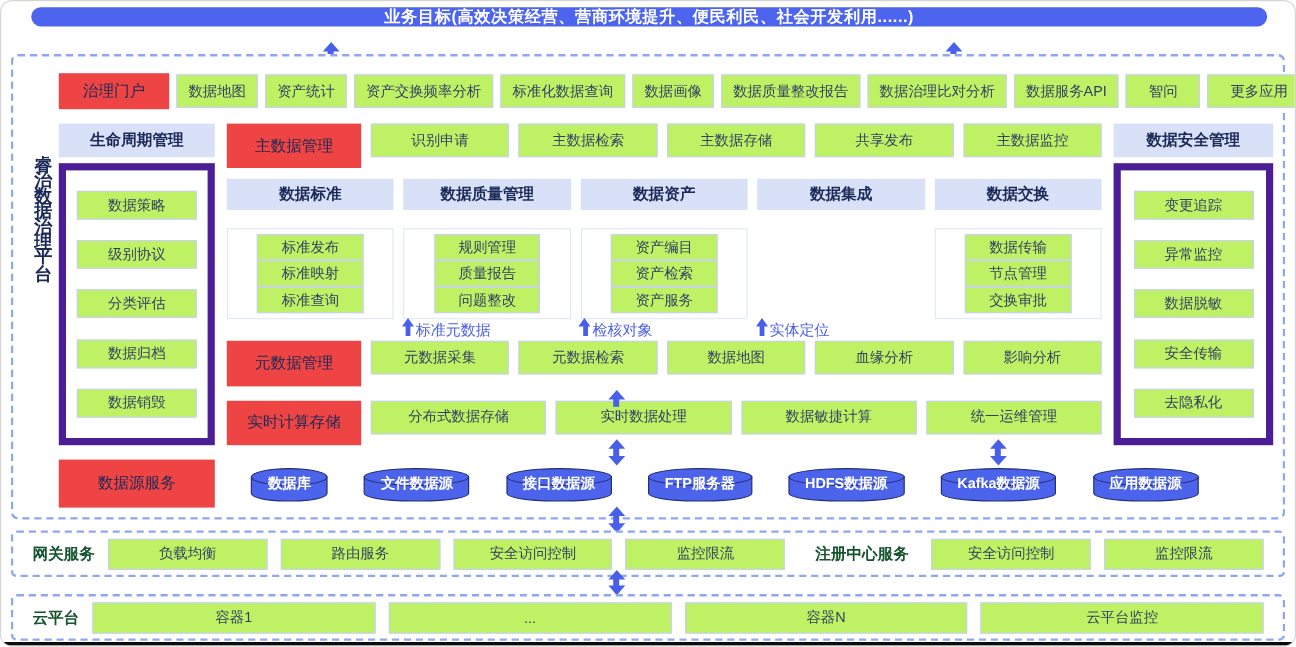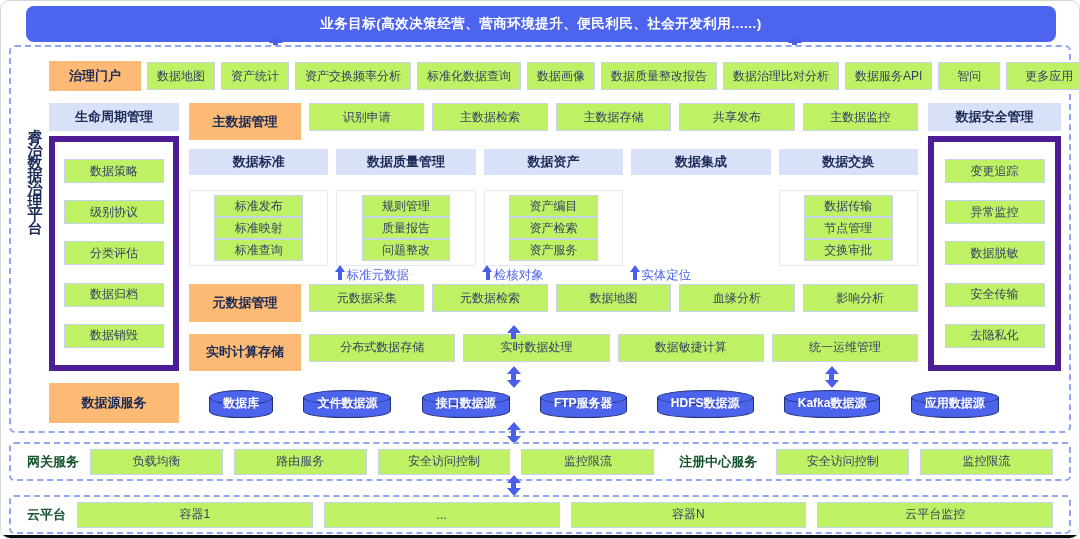--- a/index.html
+++ b/index.html
@@ -8,21 +8,21 @@
     background:#fff; width:1080px; height:539px;
   }
   .frame {
     position:relative; width:1080px; height:539px;
     border:1px solid #d6d6d6; border-radius:10px; background:#fff; overflow:hidden;
   }
   .bottom-bar { position:absolute; left:0; right:0; bottom:0; height:3px; background:#0c0c0c; }
 
   
   .banner {
-    position:absolute; left:25px; top:5px; width:1030px; height:36px;
+    position:absolute; left:25px; top:5px; width:1030px; height:16px;
     background:#4c64ee; border-radius:8px; color:#fff;
     display:flex; align-items:center; justify-content:center;
     font-size:13.5px; font-weight:bold; letter-spacing:.5px;
   }
 
   
   .dbl-arrow { position:absolute; width:5px; background:#4a5fe9; }
   .dbl-arrow::before { content:""; position:absolute; top:-7px; left:-4.5px;
     border-left:7px solid transparent; border-right:7px solid transparent; border-bottom:8px solid #4a5fe9; }
   .dbl-arrow::after { content:""; position:absolute; bottom:-7px; left:-4.5px;
@@ -38,21 +38,21 @@
   .main-box {
     position:absolute; left:8px; top:44px; width:1062px; height:388px;
     border:2px dashed #8fa6f0; border-radius:6px; background:#fff;
   }
   .vtitle {
     position:absolute; left:14px; top:70px; writing-mode:vertical-rl; text-orientation:upright;
     font-size:15px; font-weight:bold; color:#1b2a57; letter-spacing:13px; line-height:20px;
   }
   .portal-row { position:absolute; left:38px; top:14px; right:40px; height:30px; display:flex; gap:6px; }
   .row-label {
-    background:#fdba74; color:#1b2a57; font-weight:bold; font-size:13px;
+    background:#ef4444; color:#1b2a57; font-weight:normal; font-size:13px;
     display:flex; align-items:center; justify-content:center; white-space:nowrap;
   }
   .portal-row .row-label { width:92px; flex:none; }
   .chip {
     background:#bef264; border:1px solid #c7d2ee; color:#333f63; font-size:12px;
     display:flex; align-items:center; justify-content:center; white-space:nowrap;
   }
   .portal-chip { padding:0 9px; height:28px; align-self:center; }
   .portal-chip.wide { padding:0 18px; }
 

